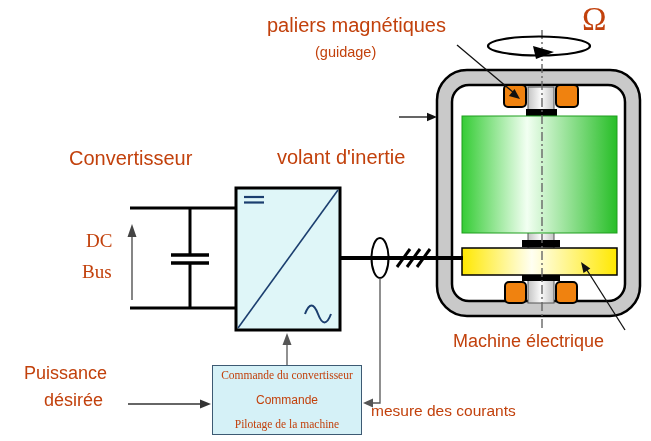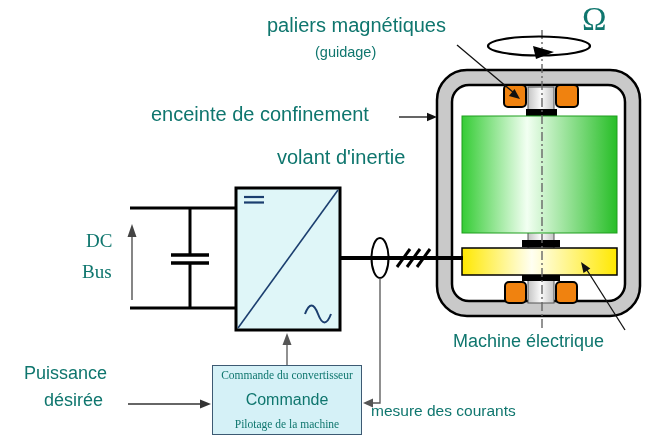--- a/index.html
+++ b/index.html
@@ -1,36 +1,36 @@
 <!DOCTYPE html>
 <html style="--bearing_orange: #F0820F; --flywheel_green: #35CC35; --flywheel_green_dark: #27BE27; --flywheel_green_light: #F2FFF2; --machine_yellow: #FFE800; --machine_yellow_light: #FFFFF2; --enclosure_gray: #C9C9C9; --shaft_gray: #C4C4C4; --shaft_light: #FBFBFB; --converter_fill: #DFF6F8; --command_fill: #D5F1F7; --command_border: #3D5A73; --diagonal_blue: #1B3E6F; --line_black: #000000; --line_gray: #555555;"><head>
 <meta charset="utf-8">
 <style>
   html,body{margin:0;padding:0;background:#fff;}
   .stage{
     position:relative;width:651px;height:441px;background:#fff;overflow:hidden;
-    font-family:"Liberation Sans", sans-serif;color:#0f766e;
+    font-family:"Liberation Sans", sans-serif;color:#c2410c;
   }
   .stage svg{position:absolute;left:0;top:0;}
   .label{position:absolute;white-space:nowrap;line-height:1.05;}
   .sans20{font-size:20px;}
   .sans21{font-size:18px;}
   .sans14{font-size:14.5px;}
   .sans15{font-size:15.5px;}
   .serif22{font-family:Liberation Serif, serif;font-size:19px;}
   .omega{font-family:"Liberation Serif", serif;font-size:33px;}
   .command-box{
     position:absolute;left:212px;top:365px;width:150px;height:70px;
     box-sizing:border-box;background:var(--command_fill);
     border:1.5px solid var(--command_border);
     display:flex;flex-direction:column;justify-content:space-between;
     align-items:center;padding:3px 2px 4px 2px;
   }
   .cmd-small{font-family:"Liberation Serif", serif;font-size:11.5px;}
-  .cmd-main{font-size:16px;}
+  .cmd-main{font-size:12px;}
 </style>
 </head>
 <body>
 
 <div class="stage">
 
   <svg width="651" height="441" viewBox="0 0 651 441">
     <defs>
       <linearGradient id="gradGreen" x1="0" y1="0" x2="1" y2="0">
         <stop offset="0" stop-color="#35CC35"></stop>
@@ -112,21 +112,21 @@
     <line x1="457" y1="45" x2="514" y2="93" stroke="#111" stroke-width="1.3"></line>
     <polygon points="520,99 508.9,95.9 514.5,89.1" fill="#111"></polygon>
 
     <line x1="625" y1="330" x2="585" y2="267" stroke="#111" stroke-width="1.3"></line>
     <polygon points="581,262 590.3,268.5 583.5,272.9" fill="#111"></polygon>
   </svg>
 
   <div class="label sans20" style="left:267px;top:15px;">paliers magnétiques</div>
   <div class="label sans14" style="left:283px;top:45px;margin-left:32px;">(guidage)</div>
   <div class="label omega" style="left:582px;top:2px;">Ω</div>
-  <div class="label sans20" style="left:151px;top:104px;">enceinte de confinement</div>
+  <div class="label sans20" style="left:69px;top:148px;">Convertisseur</div>
   <div class="label sans20" style="left:277px;top:147px;">volant d'inertie</div>
   <div class="label serif22" style="left:86px;top:231px;">DC</div>
   <div class="label serif22" style="left:82px;top:262px;">Bus</div>
   <div class="label sans21" style="left:24px;top:364px;">Puissance</div>
   <div class="label sans21" style="left:44px;top:391px;">désirée</div>
   <div class="label sans21" style="left:453px;top:332px;">Machine électrique</div>
   <div class="label sans15" style="left:371px;top:403px;">mesure des courants</div>
 
   <div class="command-box">
     <div class="cmd-small">Commande du convertisseur</div>

